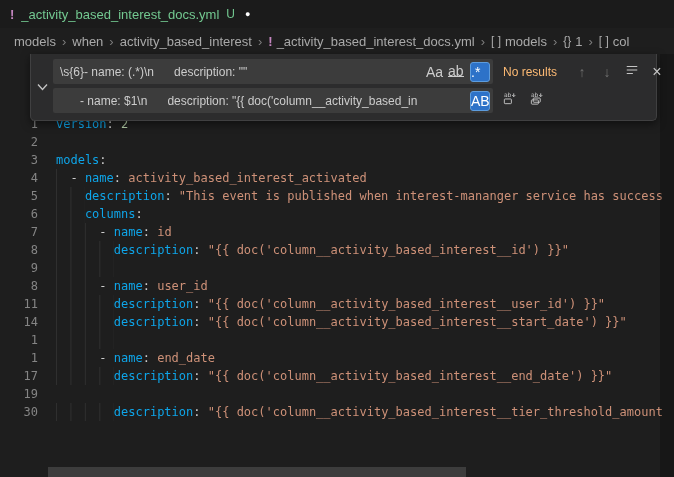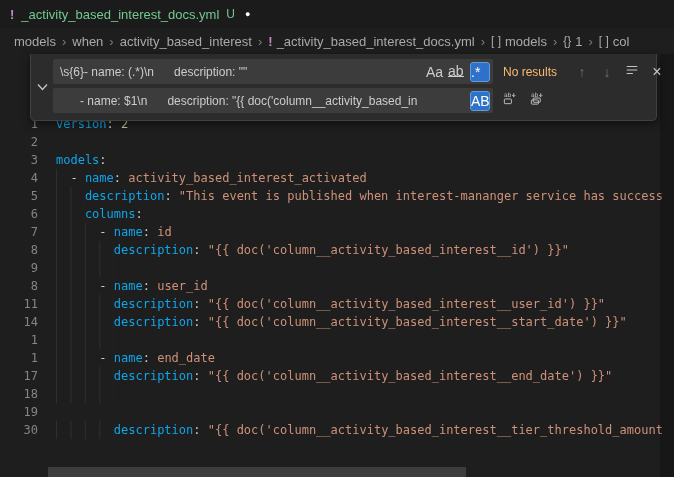--- a/index.html
+++ b/index.html
@@ -162,24 +162,20 @@
         </div>
         <div class="row">
           <div class="ln">1</div>
           <div class="code"><span class="ind" style="width: 6ch;"></span><span class="t-punc">- </span><span class="t-key">name</span><span class="t-punc">: </span><span class="t-str">end_date</span></div>
         </div>
         <div class="row">
           <div class="ln">17</div>
           <div class="code"><span class="ind" style="width: 8ch;"></span><span class="t-key">description</span><span class="t-punc">: </span><span class="t-str">"{{ doc('column__activity_based_interest__end_date') }}"</span></div>
         </div>
         <div class="row">
-          <div class="ln">18</div>
-          <div class="code"><span class="ind" style="width: 8ch;"></span></div>
-        </div>
-        <div class="row">
           <div class="ln">19</div>
         </div>
         <div class="row">
           <div class="ln">30</div>
           <div class="code"><span class="ind" style="width: 8ch;"></span><span class="t-key">description</span><span class="t-punc">: </span><span class="t-str">"{{ doc('column__activity_based_interest__tier_threshold_amount</span></div>
         </div>
       </div>
     <div class="vtrack"></div>
     <div class="hscroll"></div>
   </div>

